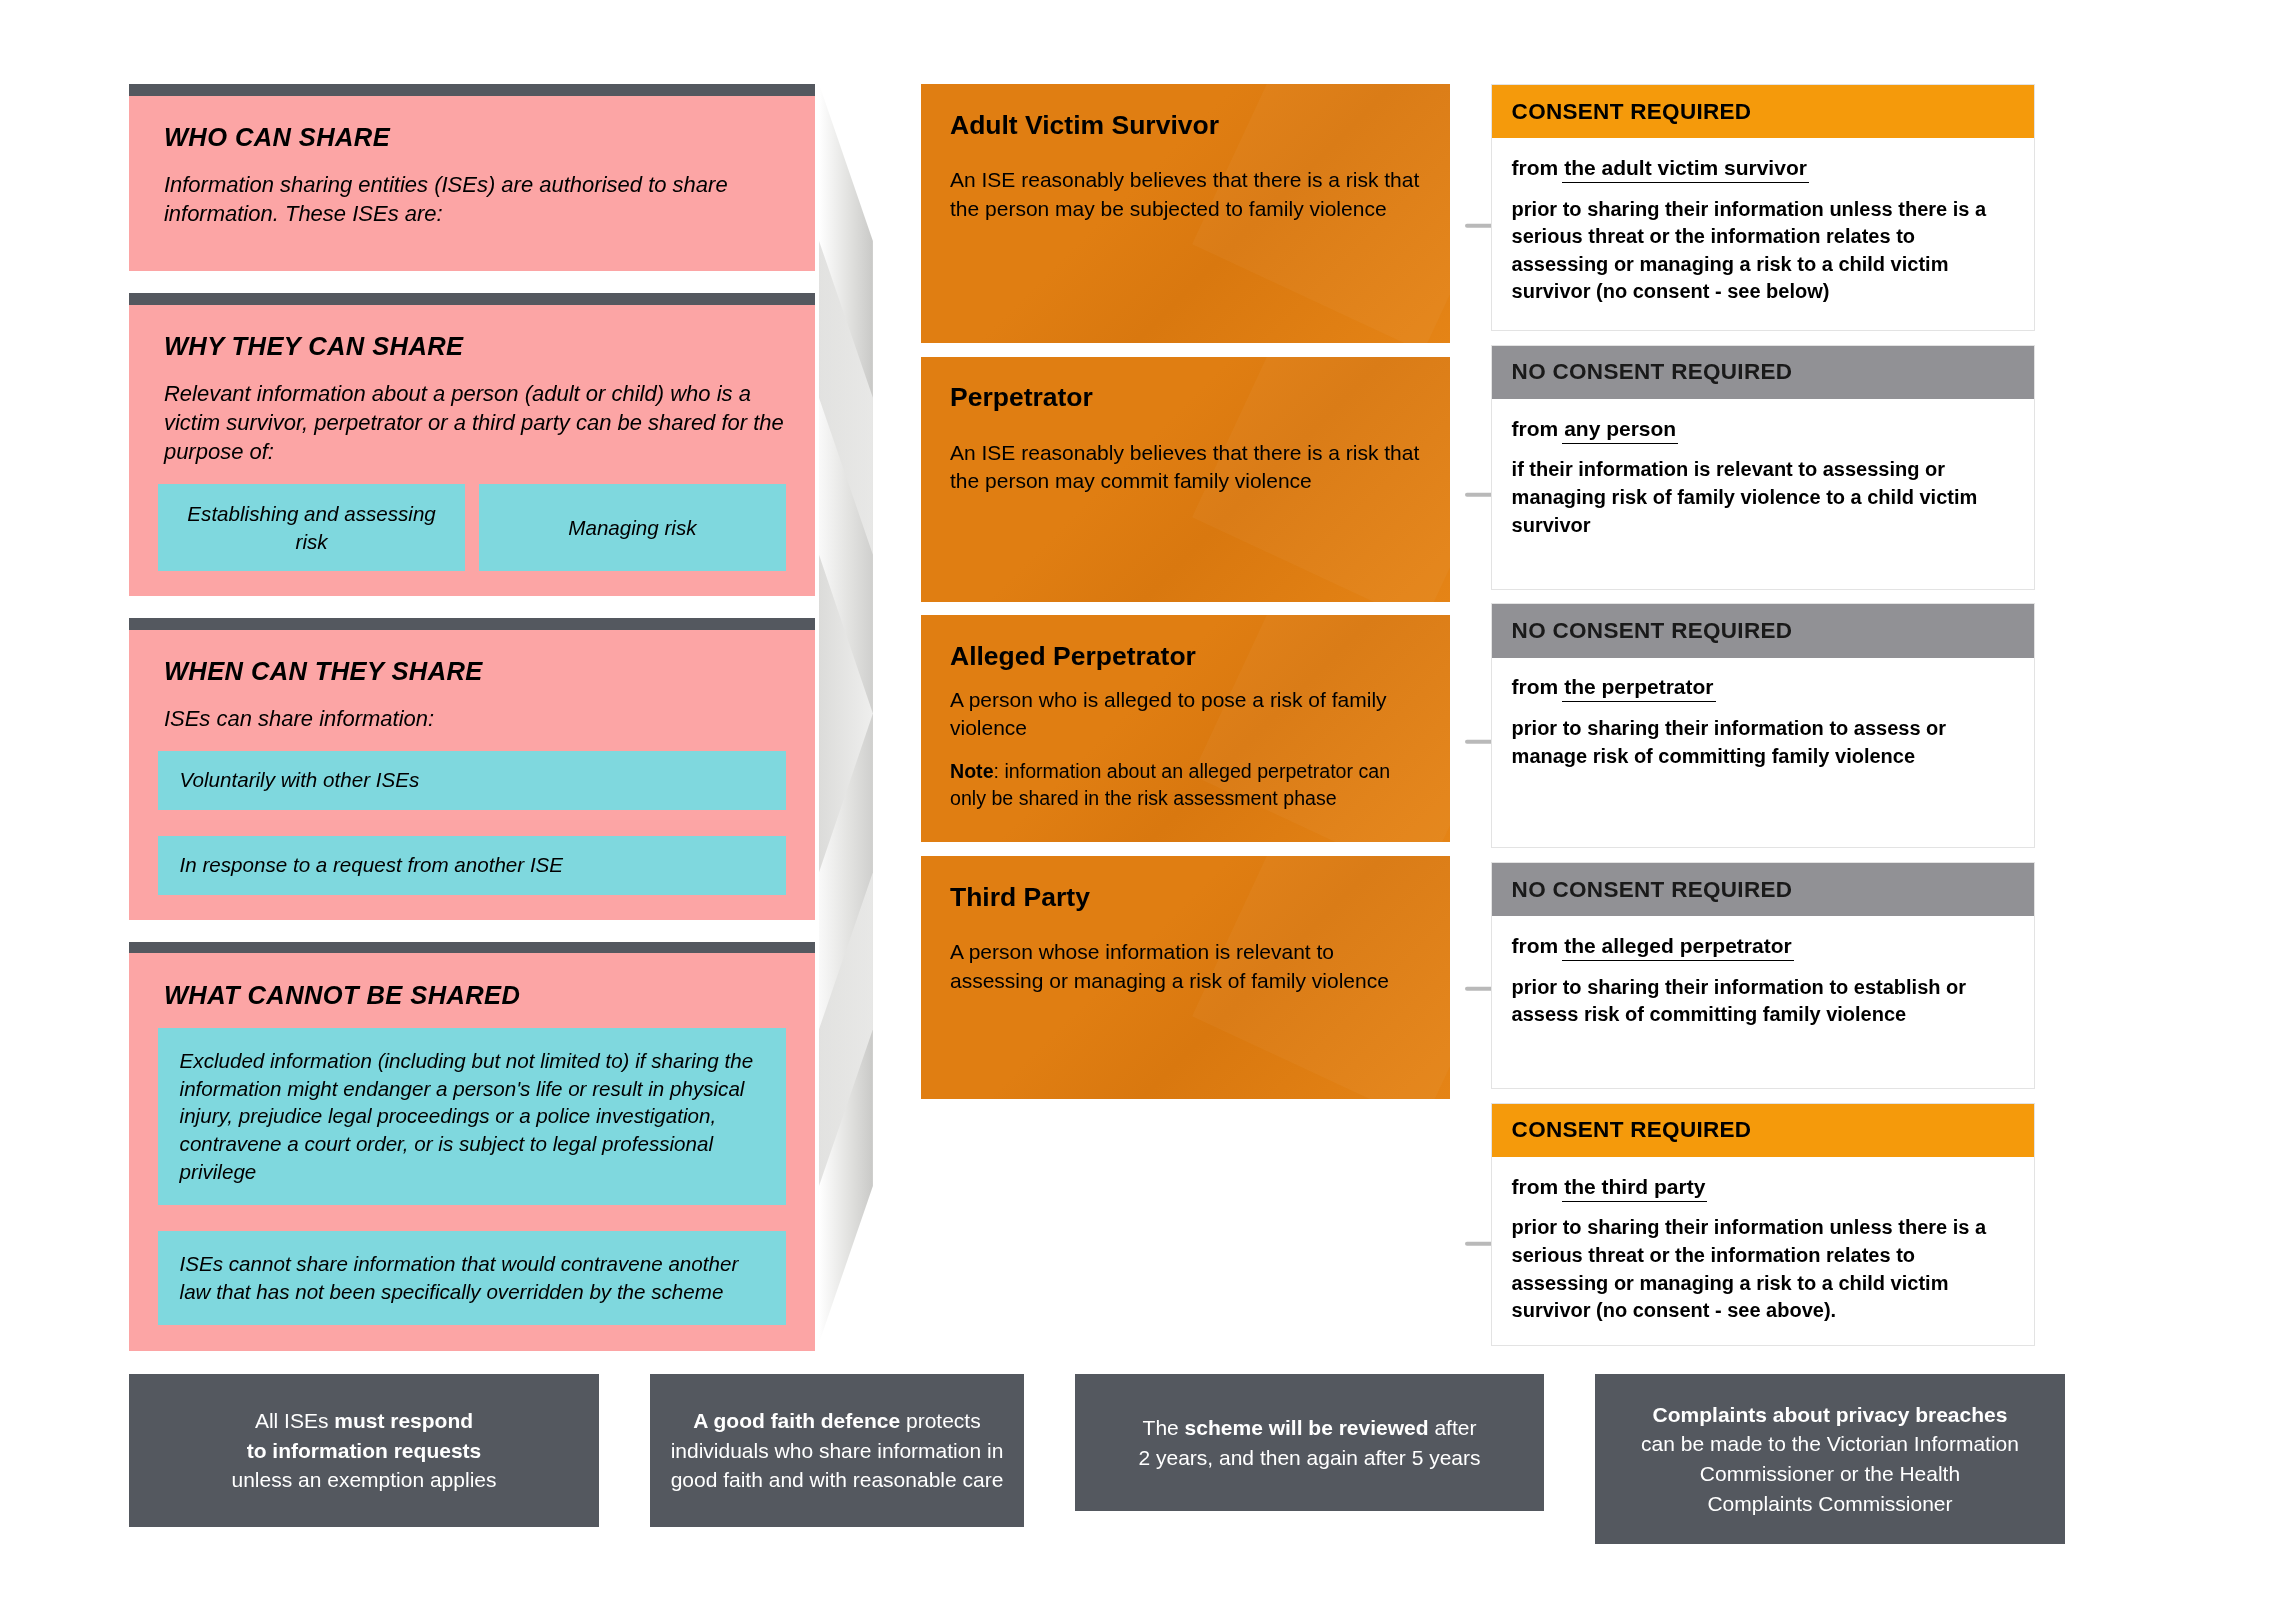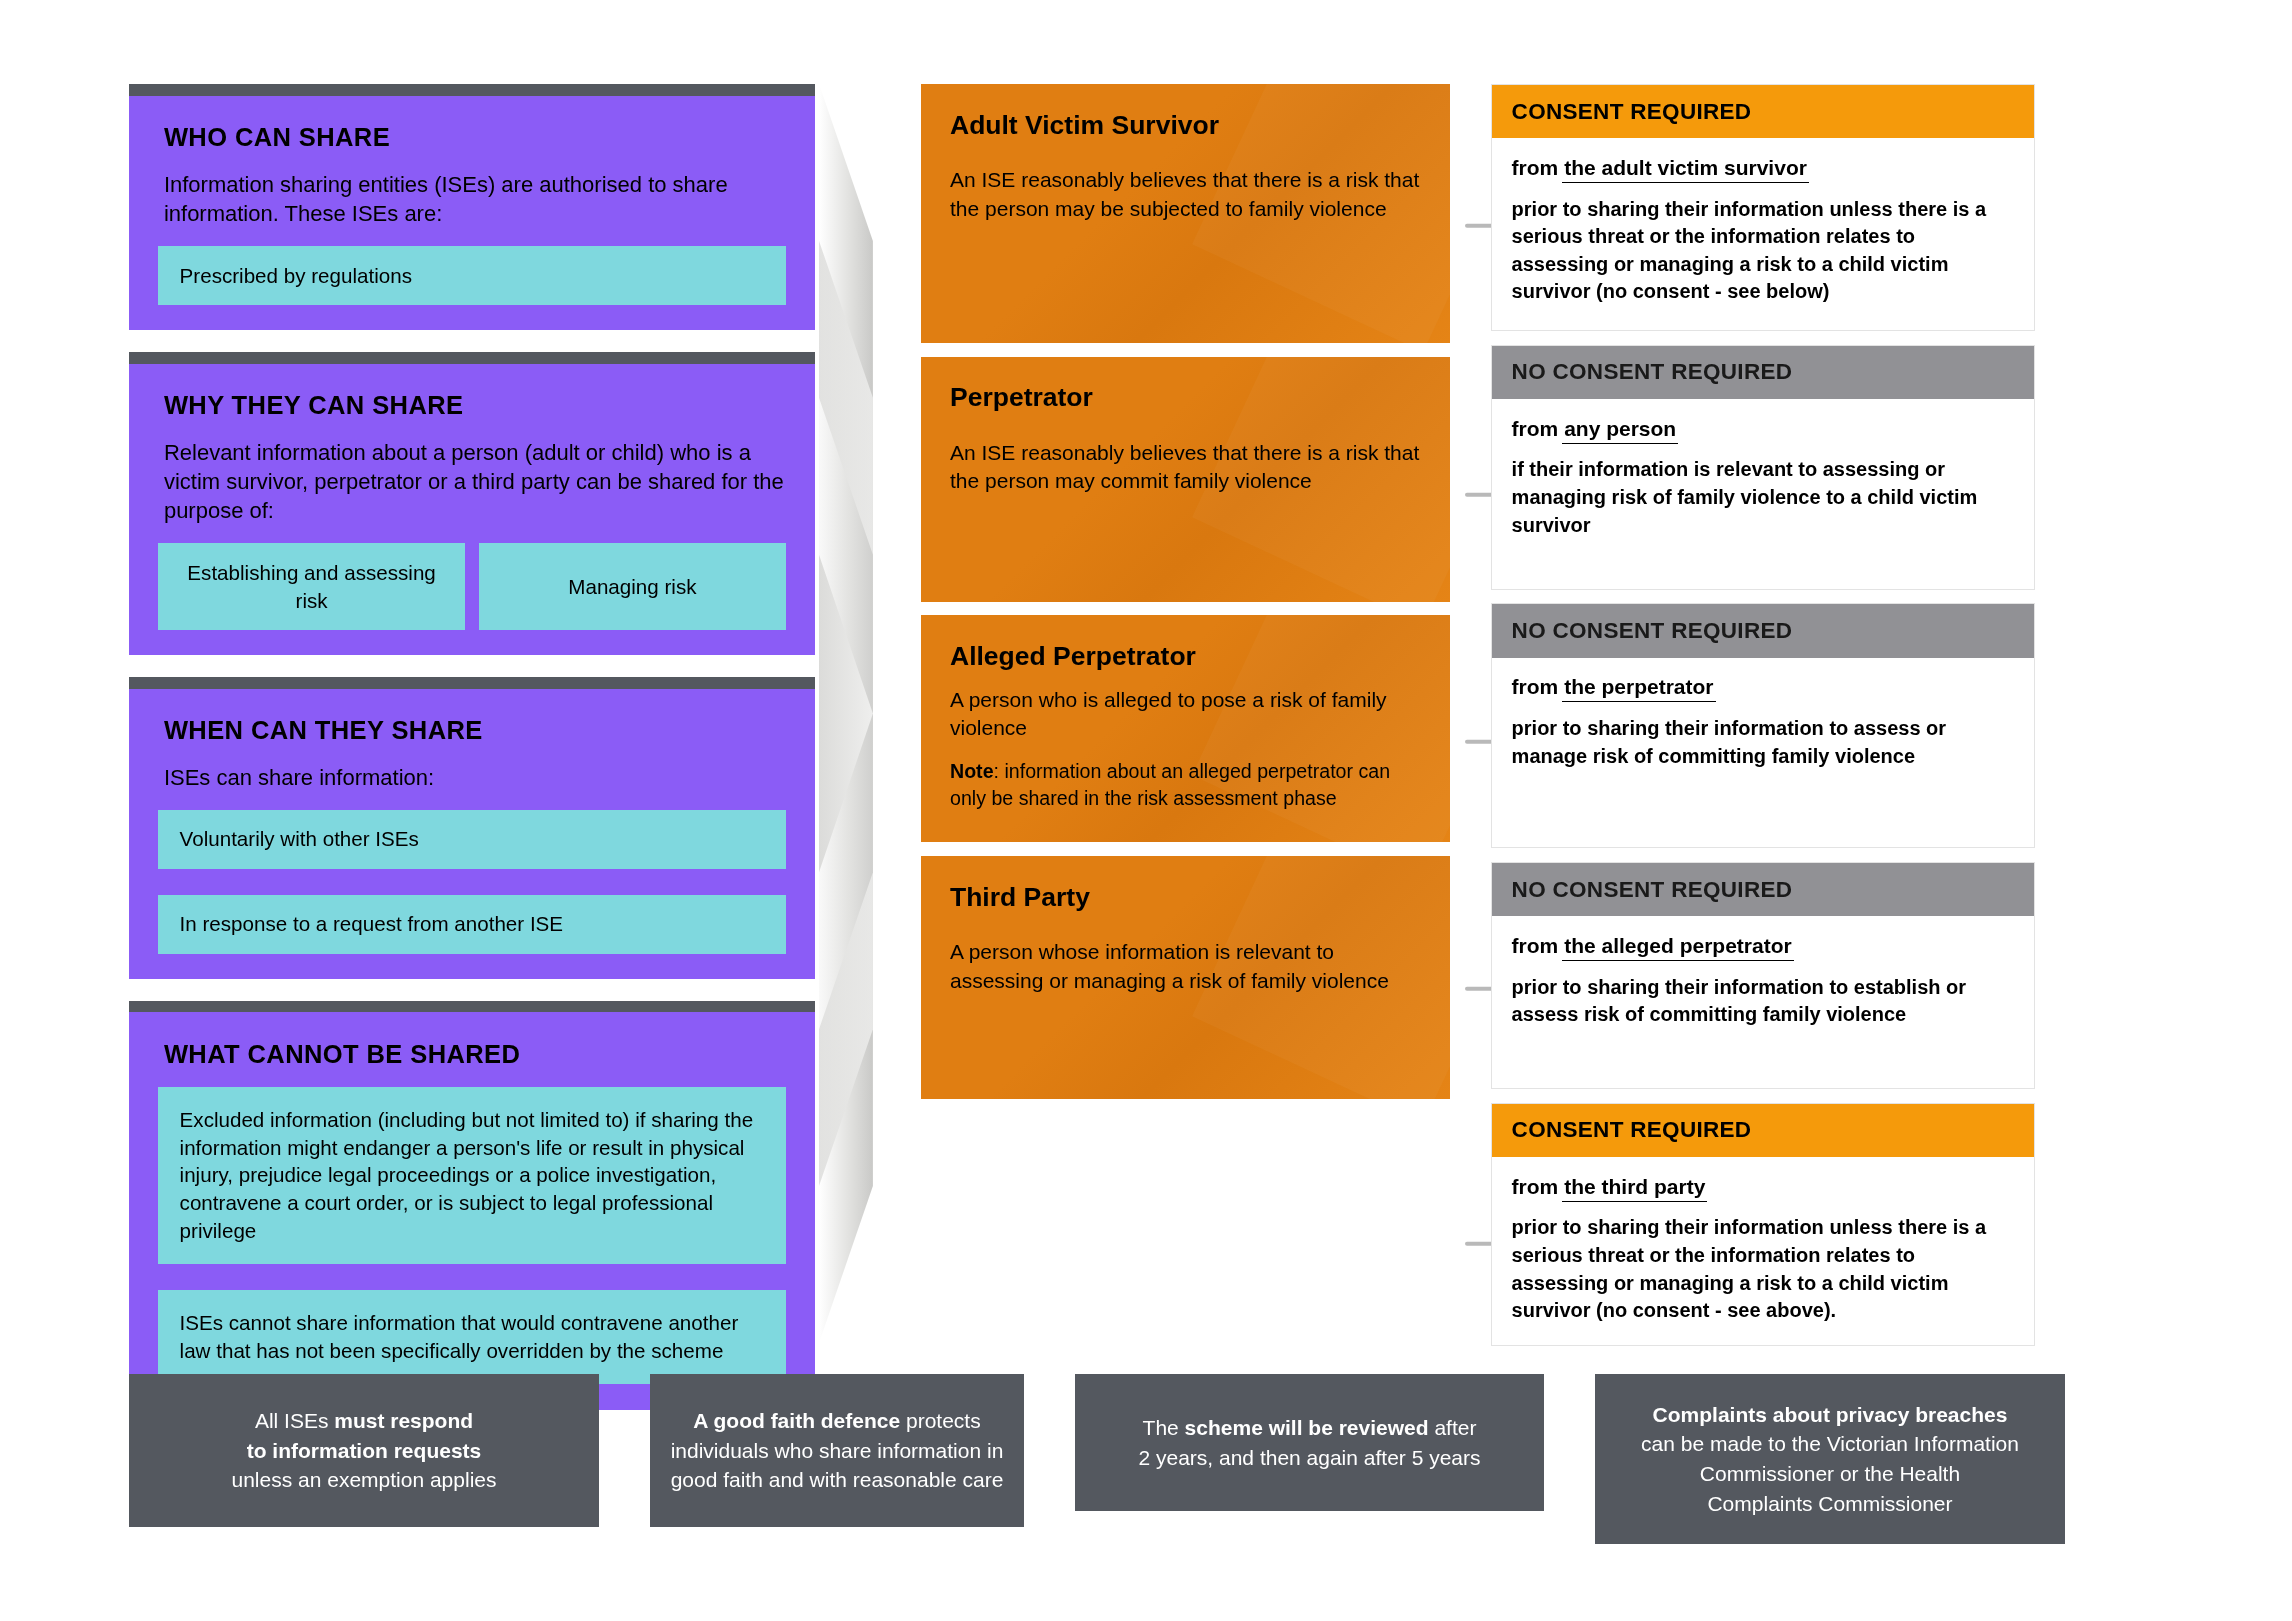--- a/index.html
+++ b/index.html
@@ -7,21 +7,21 @@
     width: 2293px; height: 1621px;
     background: #ffffff;
     font-family: "Liberation Sans", sans-serif;
     color: #000;
     overflow: hidden;
   }
   .page { position: relative; width: 2293px; height: 1621px; }
 
   
   .left-col { position: absolute; left: 129px; top: 84px; width: 686px; }
-  .panel { background: #8b5cf6; margin-bottom: 21.6px; position: relative; }
+  .panel { background: #fca5a5; margin-bottom: 21.6px; position: relative; font-style: italic; }
   .panel-bar { height: 11.8px; background: #54585f; width: 100%; }
   .panel-inner { padding: 21.6px 29px 25.5px 29px; }
   .panel-title {
     font-size: 25.5px; font-weight: bold; letter-spacing: 0.4px;
     margin: 5.9px 0 17.6px 5.9px;
   }
   .panel-body {
     font-size: 22px; line-height: 1.33; margin: 0 0 17.6px 5.9px;
   }
   .teal {
@@ -99,21 +99,20 @@
 
 <div class="page">
 
   <div class="left-col">
 
     <div class="panel">
       <div class="panel-bar"></div>
       <div class="panel-inner">
         <div class="panel-title">WHO CAN SHARE</div>
         <div class="panel-body">Information sharing entities (ISEs) are authorised to share information. These ISEs are:</div>
-        <div class="teal">Prescribed by regulations</div>
       </div>
     </div>
 
     <div class="panel">
       <div class="panel-bar"></div>
       <div class="panel-inner">
         <div class="panel-title">WHY THEY CAN SHARE</div>
         <div class="panel-body">Relevant information about a person (adult or child) who is a victim survivor, perpetrator or a third party can be shared for the purpose of:</div>
         <div class="teal-row">
           <div class="teal">Establishing and assessing risk</div>

